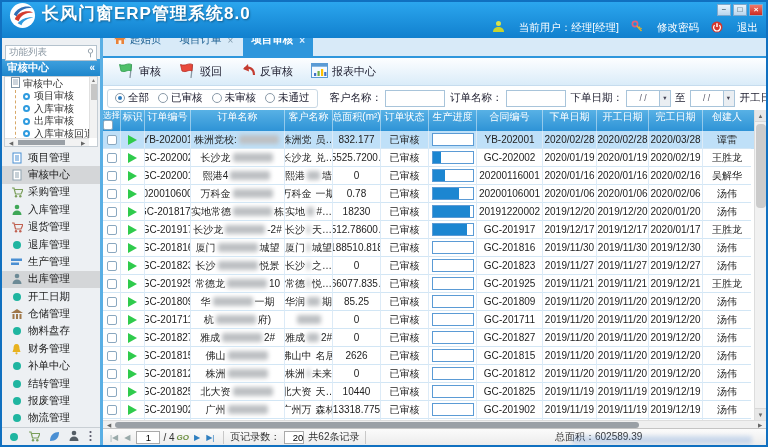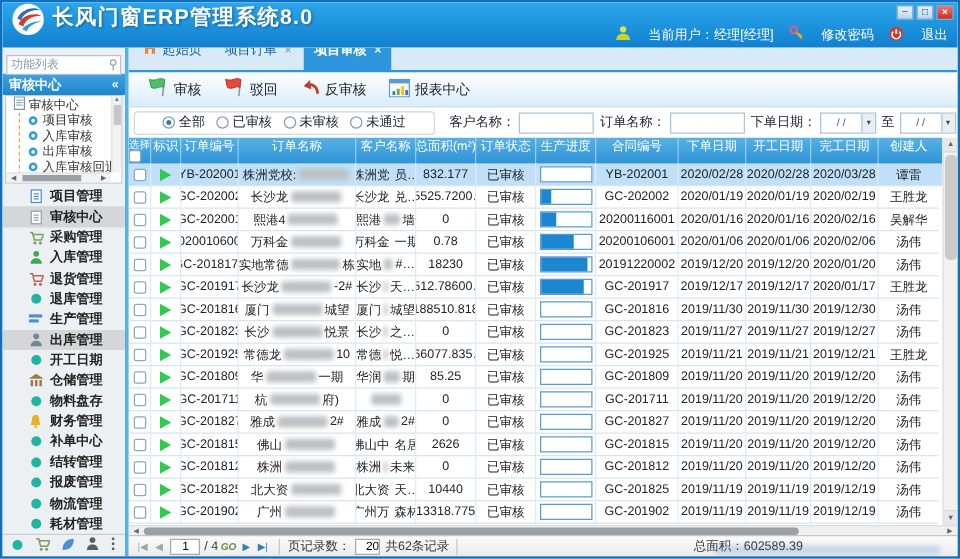--- a/index.html
+++ b/index.html
@@ -26,35 +26,35 @@
 .treebox{height:71px;background:#fff;border:1px solid #C5CDD4;margin:0 2px;position:relative;overflow:hidden}
 .treeroot{height:13px;display:flex;align-items:center;gap:3px;font-size:10px;color:#333;padding-left:6px}
 .treekids{margin-left:10px;border-left:1px dashed #D8A868}
 .treeitem{height:12.5px;display:flex;align-items:center;gap:4px;font-size:10px;color:#333;padding-left:7px}
 .tdot{width:7px;height:7px;border:2px solid #2E9BDF;border-radius:50%;background:#fff;flex:0 0 auto}
 .tvscroll{position:absolute;right:0;top:0;bottom:8px;width:8px;background:#F2F2F2;border-left:1px solid #E0E0E0;font-size:5px;color:#777;text-align:center}
 .tvthumb{width:6px;height:16px;background:#C6C6C6;margin:1px auto 0}
 .thscroll{position:absolute;left:0;right:8px;bottom:0;height:8px;background:#F2F2F2;border-top:1px solid #E0E0E0;display:flex;align-items:center;font-size:5px;color:#777}
 .thsthumb{height:5px;width:56%;background:#9AA0A6;margin-left:1px}
 .menu{flex:1;display:flex;flex-direction:column;overflow:hidden;margin-top:2px}
-.sbitem{flex:1;display:flex;align-items:center;gap:5px;padding-left:20px;font-size:10.5px;font-weight:bold;color:#222}
+.sbitem{flex:1;display:flex;align-items:center;gap:5px;padding-left:8px;font-size:10.5px;font-weight:normal;color:#222}
 .sbitem.sel{background:#D4D6D8}
 .sbicon{width:13px;display:flex;justify-content:center;flex:0 0 auto}
 .sbfooter{height:18px;border-top:1px solid #C9CFD4;display:flex;align-items:center;justify-content:center;gap:9px;flex:0 0 auto}
 
 .main{flex:1;display:flex;flex-direction:column;overflow:hidden;background:#fff}
 .tabbar{height:20px;background:#D8EAF8;display:flex;align-items:flex-end;padding-left:3px;border-bottom:2px solid #2E96DC;flex:0 0 auto}
 .tab{height:18px;display:flex;align-items:center;gap:4px;padding:16px 8px;font-size:10.5px;color:#1A5E90;border-radius:3px 3px 0 0;margin-right:2px}
 .tab.active{background:#2E96DC;color:#fff;font-weight:bold}
 .tabx{font-size:10px;color:#7E99AC;margin-left:2px}
 .tab.active .tabx{color:#DDEEFF}
 .toolbar{height:28px;background:linear-gradient(180deg,#FDFEFF,#DAECF9);border-bottom:1px solid #C6DCEE;display:flex;align-items:center;padding-left:6px;flex:0 0 auto}
 .tbtn{display:flex;align-items:center;gap:4px;padding:3px 9px;font-size:11px;color:#223}
 .filterbar{height:24px;display:flex;align-items:center;font-size:10.5px;color:#223;padding-left:4px;white-space:nowrap;overflow:hidden;flex:0 0 auto}
-.radiobox{display:flex;align-items:center;border:1px solid #C8D8E4;border-radius:3px;height:19px;padding:0 22px;margin-right:7px;flex:0 0 auto}
+.radiobox{display:flex;align-items:center;border:1px solid #C8D8E4;border-radius:3px;height:19px;padding:0 7px;margin-right:7px;flex:0 0 auto}
 .radwrap{display:flex;align-items:center;margin-right:9px}
 .radwrap:last-child{margin-right:0}
 .radio{width:10px;height:10px;border:1px solid #8A9AA8;border-radius:50%;background:#fff;position:relative;margin-right:3px;flex:0 0 auto}
 .radio.on::after{content:"";position:absolute;inset:2px;background:#2E7DC0;border-radius:50%}
 .flabel{margin:0 3px 0 5px;flex:0 0 auto}
 .finput{width:60px;height:17px;border:1px solid #A8C4DA;flex:0 0 auto;font-size:10px;padding:0 2px}
 .datebox{width:45px;height:17px;border:1px solid #A8C4DA;display:flex;align-items:center;font-size:8.5px;color:#556;flex:0 0 auto;background:#fff}
 .dateval{flex:1;text-align:center}
 .datebtn{width:11px;height:100%;border-left:1px solid #A8C4DA;background:#EAEEF2;font-size:6.5px;display:flex;align-items:center;justify-content:center;color:#445}
 .tolbl{margin:0 4px;flex:0 0 auto}
@@ -329,28 +329,20 @@
             <span>报废管理</span>
           </div>
           <div class="sbitem">
             <span class="sbicon">
               <svg width="10" height="10">
                 <circle cx="5" cy="5" r="4" fill="#1FB5A0"></circle>
               </svg>
             </span>
             <span>物流管理</span>
           </div>
-          <div class="sbitem">
-            <span class="sbicon">
-              <svg width="10" height="10">
-                <circle cx="5" cy="5" r="4" fill="#1FB5A0"></circle>
-              </svg>
-            </span>
-            <span>耗材管理</span>
-          </div>
         </div>
       <div class="sbfooter" id="sbfooter">
           <span><svg width="10" height="10">
               <circle cx="5" cy="5" r="4" fill="#1FB5A0"></circle>
             </svg></span>
           <span><svg width="12" height="12">
               <path d="M1 2h2l1.5 6h5.5L12 3.5H4" fill="none" stroke="#7A9E5A" stroke-width="1.2"></path>
               <circle cx="5" cy="10.3" r="1.2" fill="#7A9E5A"></circle>
               <circle cx="9.3" cy="10.3" r="1.2" fill="#7A9E5A"></circle>
             </svg></span>

